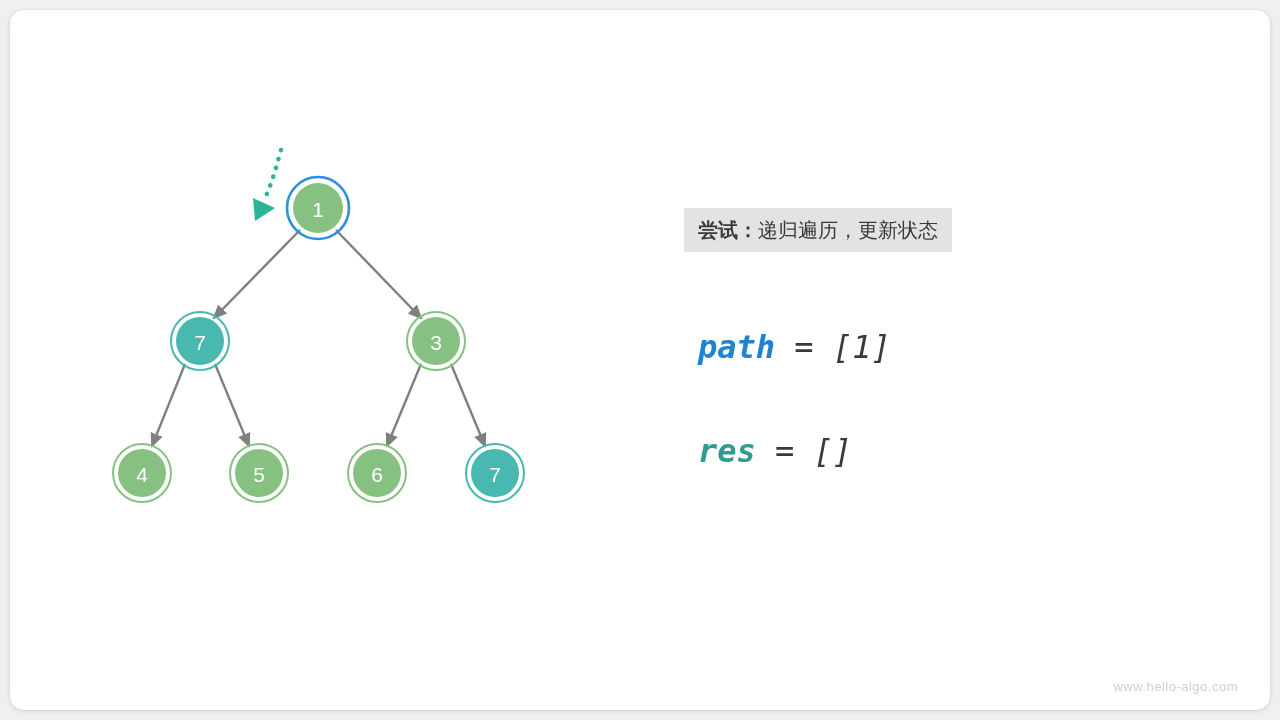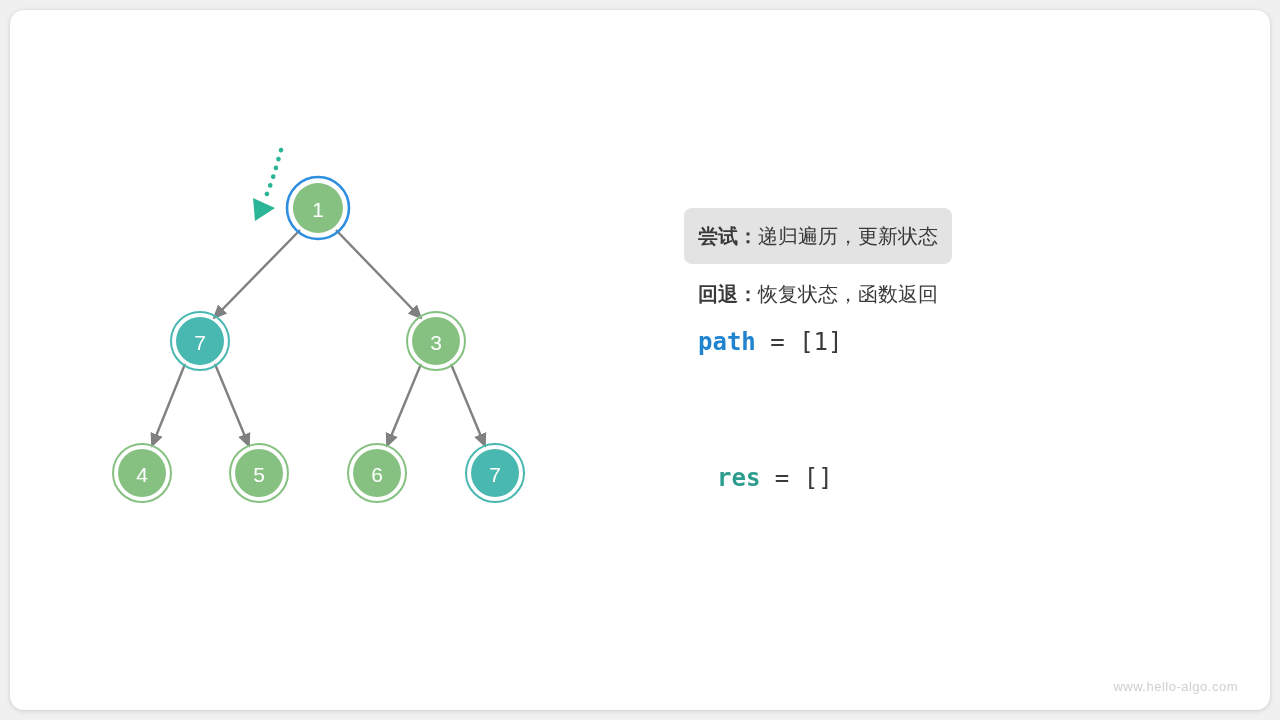--- a/index.html
+++ b/index.html
@@ -45,60 +45,60 @@
   .panel {
     position: absolute;
     left: 684px;
     top: 208px;
     width: 400px;
   }
   .step-line {
     font-size: 20px;
     color: #3a3a3a;
     line-height: 1.5;
-    padding: 13px 14px;
-    border-radius: 8px;
+    padding: 7px 14px;
+    border-radius: 2px;
     display: inline-block;
     white-space: nowrap;
     font-family: "Liberation Sans", "DejaVu Sans", sans-serif;
     text-align: center;
   }
   .step-line.highlight {
     background: #e3e3e3;
   }
   .step-row {
     margin-bottom: 2px;
   }
   .step-label {
     font-weight: bold;
   }
   .code-line {
     font-family: "DejaVu Sans Mono", "Liberation Mono", monospace;
-    font-size: 24px;
+    font-size: 32px;
     white-space: pre;
     color: #3a3a3a;
+    font-style: italic;
   }
   .code-line .var-path {
     color: #1f83d0;
     font-weight: bold;
   }
   .code-line .var-res {
     color: #2e9c8e;
     font-weight: bold;
   }
   #path-row {
     position: absolute;
     left: 698px;
     top: 328px;
   }
   #res-row {
     position: absolute;
     left: 698px;
-    top: 464px;
-    margin-left: 19px;
+    top: 432px;
   }
   .watermark {
     position: absolute;
     right: 42px;
     bottom: 26px;
     font-family: Liberation Sans, sans-serif;
     font-size: 13px;
     color: #cfcfcf;
     letter-spacing: 0.5px;
   }
@@ -173,25 +173,20 @@
       <text class="node-label" x="495" y="474">7</text>
     </g>
   </svg>
 
   <div class="panel">
     <div class="step-row">
       <span class="step-line highlight">
         <span class="step-label">尝试：</span><span>递归遍历，更新状态</span>
       </span>
     </div>
-    <div class="step-row">
-      <span class="step-line">
-        <span class="step-label">回退：</span><span>恢复状态，函数返回</span>
-      </span>
-    </div>
   </div>
 
   <div class="code-line" id="path-row"><span class="var-path">path</span><span> = </span><span>[1]</span></div>
 
   <div class="code-line" id="res-row"><span class="var-res">res</span><span> = </span><span>[]</span></div>
 
   <div class="watermark">www.hello-algo.com</div>
 
 </div>
 

